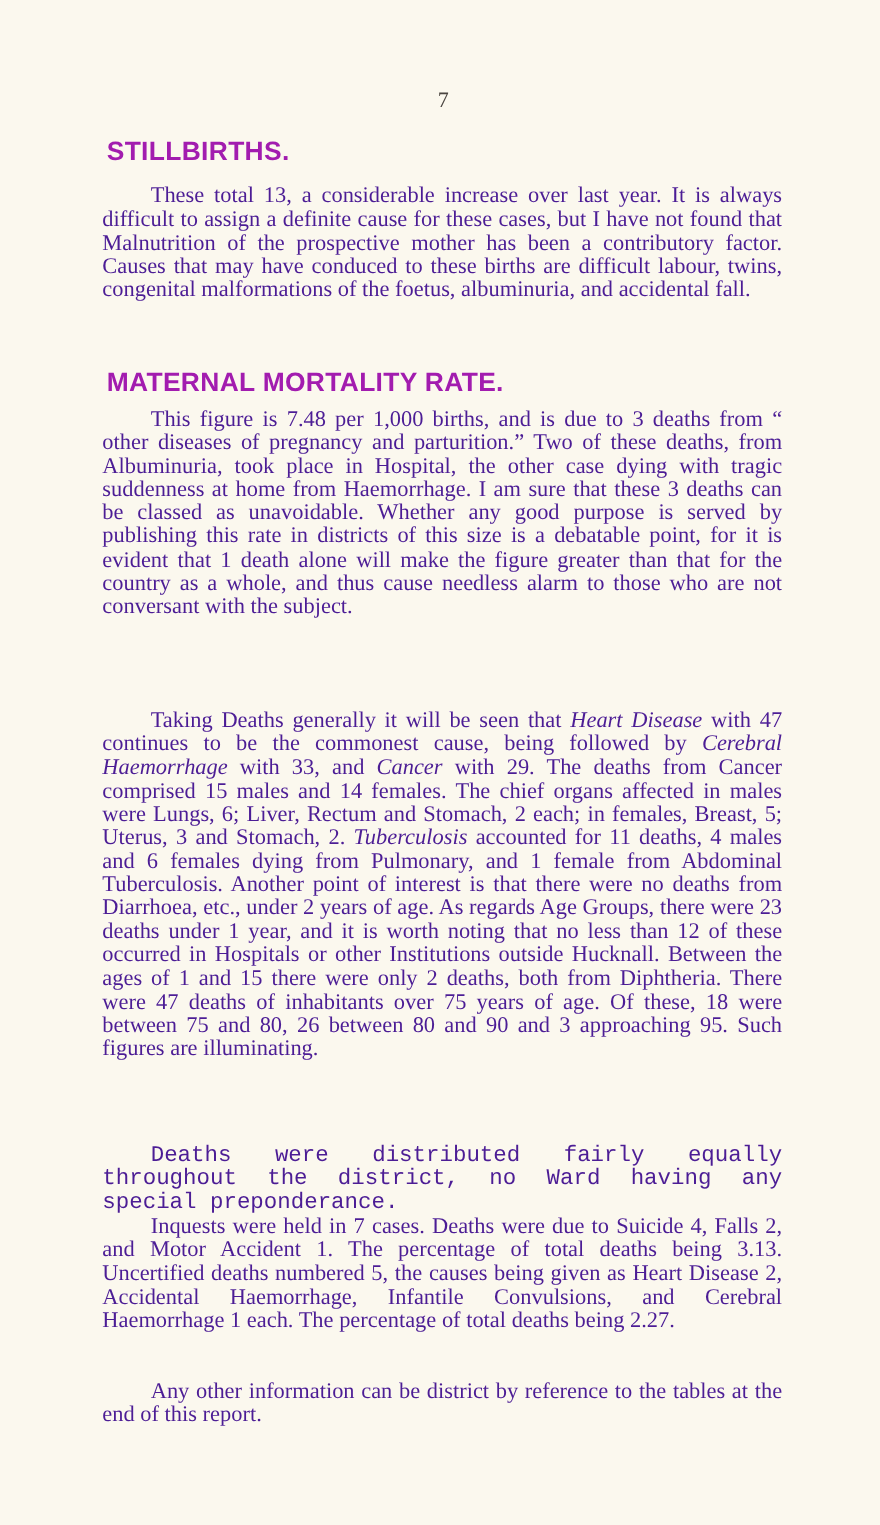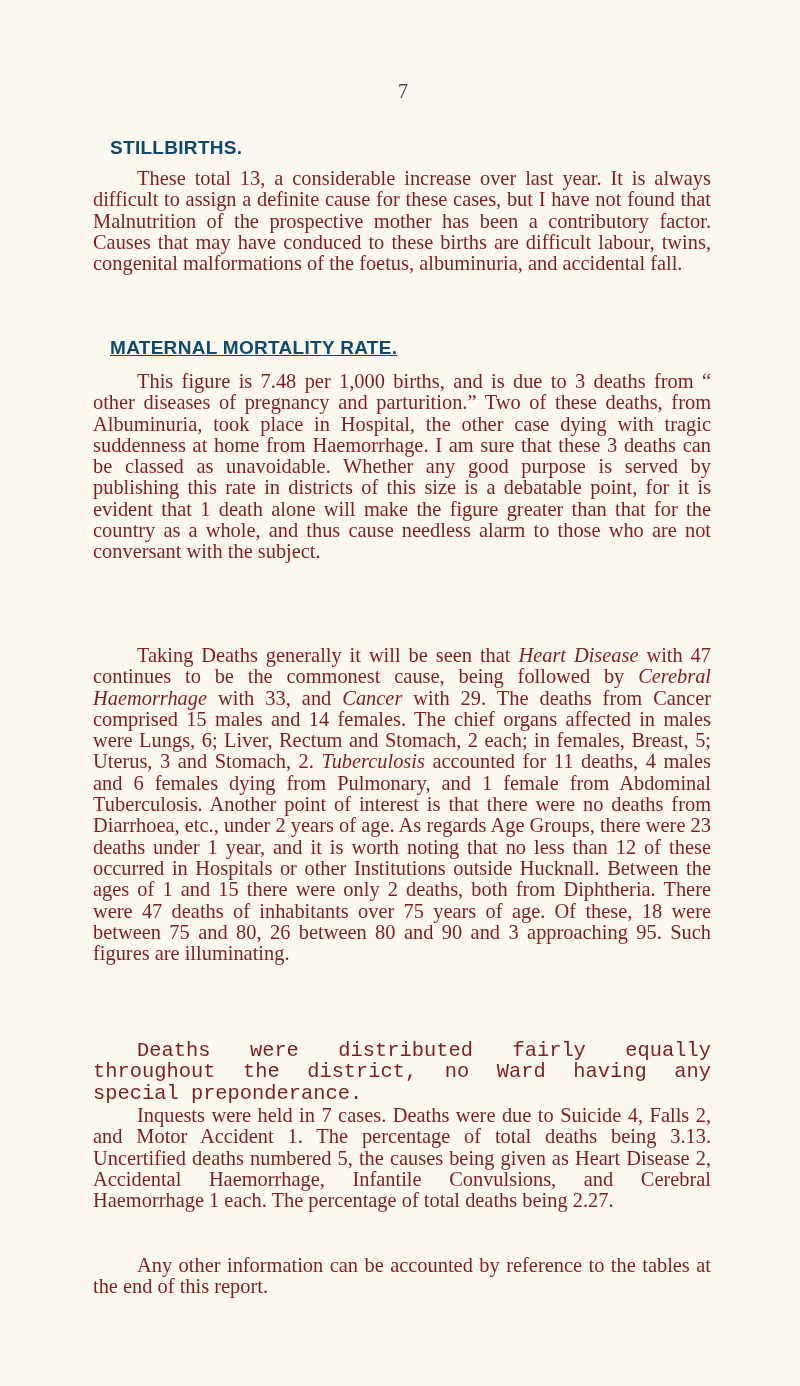--- a/index.html
+++ b/index.html
@@ -21,54 +21,54 @@
     .page-number {
       position: absolute;
       left: 398px;
       top: 80px;
       font-size: 20px;
       color: #4a4540;
     }
     .heading {
       font-family: "Liberation Sans", "DejaVu Sans", sans-serif;
       font-weight: bold;
-      font-size: 19px;
+      font-size: 24px;
       letter-spacing: 0.3px;
-      color: #0c4a6e;
-      margin: 17px;
+      color: #a21caf;
+      margin: 4px;
       position: absolute;
       left: 0;
     }
     .para {
       position: absolute;
       left: 0;
       width: 618px;
       margin: 0;
       font-size: 20.4px;
       line-height: 21.3px;
       text-align: justify;
       text-indent: 44px;
-      color: #7f1d1d;
+      color: #4c1d95;
     }
     .para em { font-style: italic; margin-top: 40px; }
   </style>
 </head>
 <body>
 
 <div class="page-number">7</div>
 
 <div class="page">
 
   <h2 class="heading" style="top:120px;">STILLBIRTHS.</h2>
   <p class="para" style="top:168px;">These total 13, a considerable increase over last year. It is always difficult to assign a definite cause for these cases, but I have not found that Malnutrition of the prospective mother has been a contributory factor. Causes that may have conduced to these births are difficult labour, twins, congenital malformations of the foetus, albuminuria, and accidental fall.</p>
 
-  <h2 class="heading" style="top:320px;text-decoration:underline;">MATERNAL MORTALITY RATE.</h2>
+  <h2 class="heading" style="top:330px;">MATERNAL MORTALITY RATE.</h2>
   <p class="para" style="top:371px;">This figure is 7.48 per 1,000 births, and is due to 3 deaths from “ other diseases of pregnancy and parturition.” Two of these deaths, from Albuminuria, took place in Hospital, the other case dying with tragic suddenness at home from Haemorrhage. I am sure that these 3 deaths can be classed as unavoidable. Whether any good purpose is served by publishing this rate in districts of this size is a debatable point, for it is evident that 1 death alone will make the figure greater than that for the country as a whole, and thus cause needless alarm to those who are not conversant with the subject.</p>
 
   <p class="para" style="top:645px;"><span>Taking Deaths generally it will be seen that </span><em>Heart Disease</em><span> with 47 continues to be the commonest cause, being followed by </span><em>Cerebral Haemorrhage</em><span> with 33, and </span><em>Cancer</em><span> with 29. The deaths from Cancer comprised 15 males and 14 females. The chief organs affected in males were Lungs, 6; Liver, Rectum and Stomach, 2 each; in females, Breast, 5; Uterus, 3 and Stomach, 2. </span><em>Tuberculosis</em><span> accounted for 11 deaths, 4 males and 6 females dying from Pulmonary, and 1 female from Abdominal Tuberculosis. Another point of interest is that there were no deaths from Diarrhoea, etc., under 2 years of age. As regards Age Groups, there were 23 deaths under 1 year, and it is worth noting that no less than 12 of these occurred in Hospitals or other Institutions outside Hucknall. Between the ages of 1 and 15 there were only 2 deaths, both from Diphtheria. There were 47 deaths of inhabitants over 75 years of age. Of these, 18 were between 75 and 80, 26 between 80 and 90 and 3 approaching 95. Such figures are illuminating.</span></p>
 
   <p class="para" style="top:1040px;font-family:Liberation Mono, monospace;">Deaths were distributed fairly equally throughout the district, no Ward having any special preponderance.</p>
 
   <p class="para" style="top:1105px;">Inquests were held in 7 cases. Deaths were due to Suicide 4, Falls 2, and Motor Accident 1. The percentage of total deaths being 3.13. Uncertified deaths numbered 5, the causes being given as Heart Disease 2, Accidental Haemorrhage, Infantile Convulsions, and Cerebral Haemorrhage 1 each. The percentage of total deaths being 2.27.</p>
 
-  <p class="para" style="top:1255px;">Any other information can be accounted by reference to the tables at the end of this report.</p>
+  <p class="para" style="top:1255px;">Any other information can be district by reference to the tables at the end of this report.</p>
 
 </div>
 
 </body></html>

